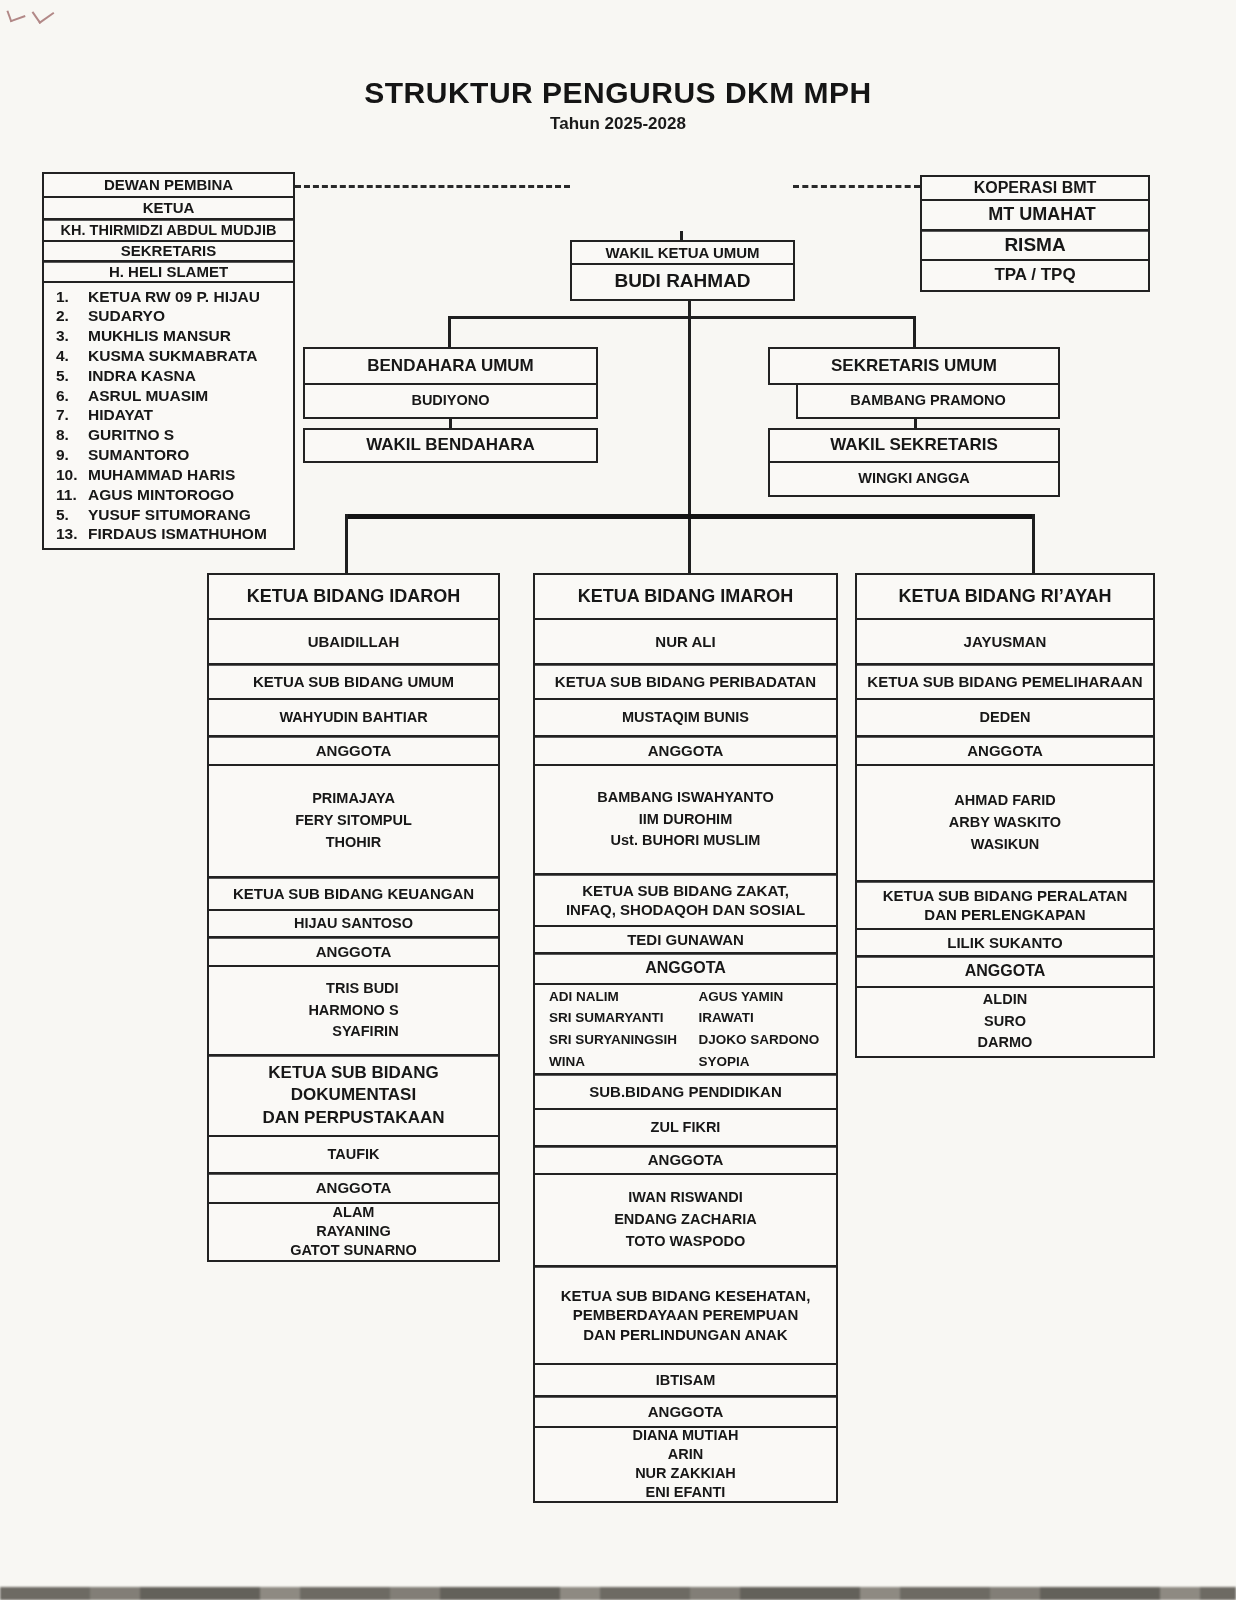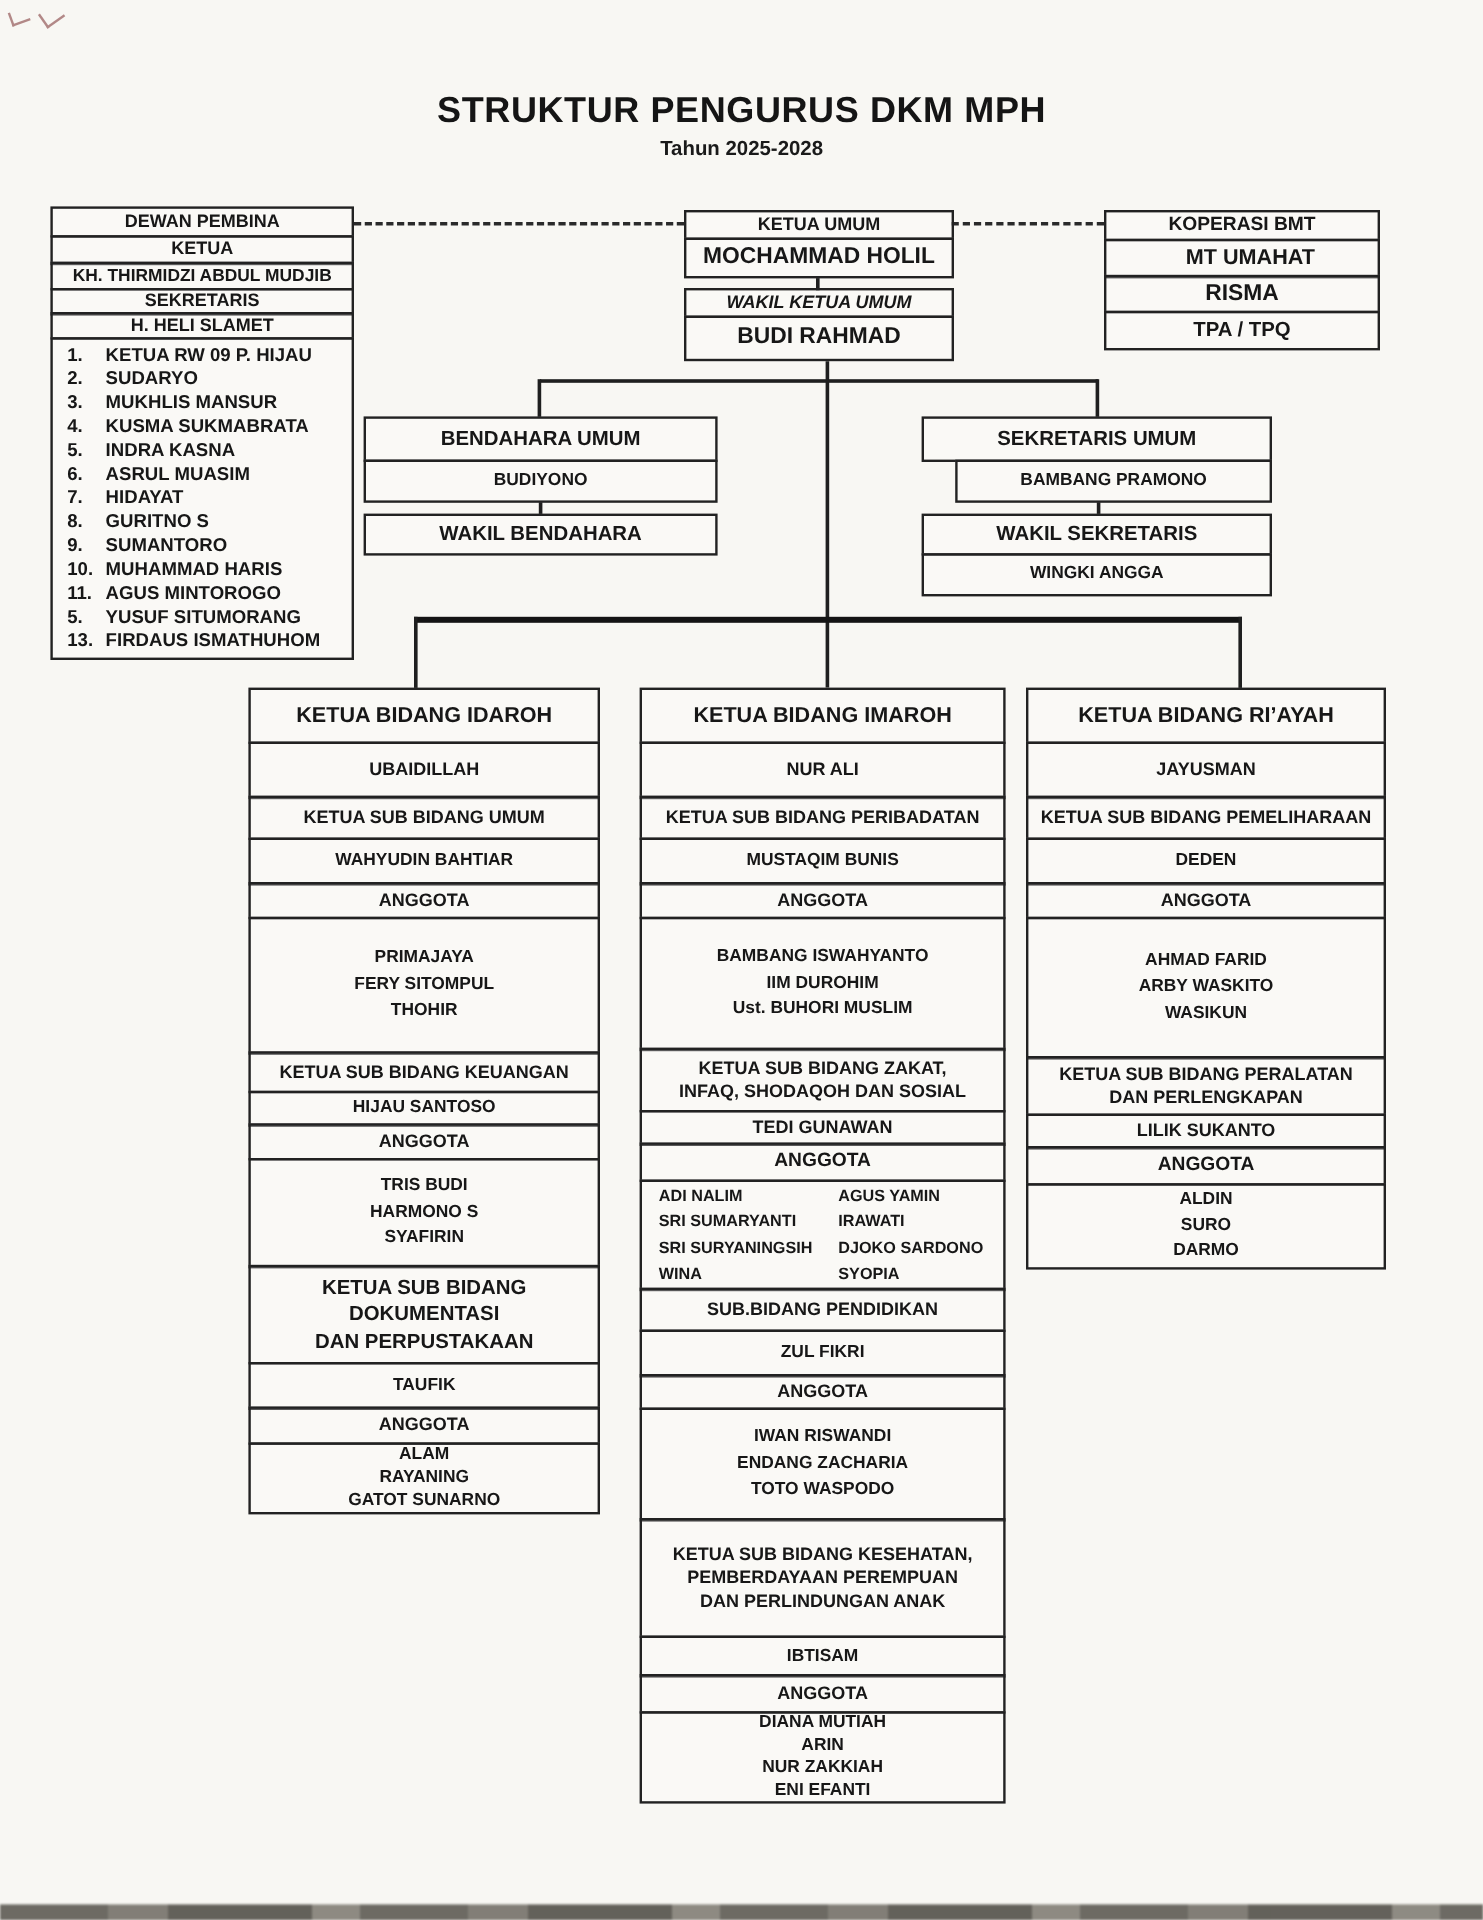--- a/index.html
+++ b/index.html
@@ -88,26 +88,22 @@
       <div class="dp-item"><span class="dp-num">7.</span><span>HIDAYAT</span></div>
       <div class="dp-item"><span class="dp-num">8.</span><span>GURITNO S</span></div>
       <div class="dp-item"><span class="dp-num">9.</span><span>SUMANTORO</span></div>
       <div class="dp-item"><span class="dp-num">10.</span><span>MUHAMMAD HARIS</span></div>
       <div class="dp-item"><span class="dp-num">11.</span><span>AGUS MINTOROGO</span></div>
       <div class="dp-item"><span class="dp-num">5.</span><span>YUSUF SITUMORANG</span></div>
       <div class="dp-item"><span class="dp-num">13.</span><span>FIRDAUS ISMATHUHOM</span></div>
     </div>
   </div>
 
-  <div class="stack" style="left:570px;top:175px;width:225px;">
-    <div class="cell fs15" style="height:25px;">KETUA UMUM</div>
-    <div class="cell fs19" style="height:34px;">MOCHAMMAD HOLIL</div>
-  </div>
   <div class="stack" style="left:570px;top:240px;width:225px;">
-    <div class="cell fs15" style="height:25px;font-style:italic;">WAKIL KETUA UMUM</div>
+    <div class="cell fs15" style="height:25px;">WAKIL KETUA UMUM</div>
     <div class="cell fs19" style="height:38px;">BUDI RAHMAD</div>
   </div>
 
   <div class="stack" style="left:920px;top:175px;width:230px;">
     <div class="cell fs16" style="height:26px;">KOPERASI BMT</div>
     <div class="cell fs18" style="height:33px;padding-left:20px;">MT UMAHAT</div>
     <div class="cell fs19" style="height:32px;">RISMA</div>
     <div class="cell fs17" style="height:33px;">TPA / TPQ</div>
   </div>
 
@@ -133,21 +129,21 @@
     <div class="cell fs15" style="height:48px;">UBAIDILLAH</div>
     <div class="cell fs15" style="height:37px;">KETUA SUB BIDANG UMUM</div>
     <div class="cell fs14" style="height:40px;">WAHYUDIN BAHTIAR</div>
     <div class="cell fs15" style="height:31px;">ANGGOTA</div>
     <div class="cell fs14 lh-wide" style="height:115px;">PRIMAJAYA
 FERY SITOMPUL
 THOHIR</div>
     <div class="cell fs15" style="height:35px;">KETUA SUB BIDANG KEUANGAN</div>
     <div class="cell fs14" style="height:30px;">HIJAU SANTOSO</div>
     <div class="cell fs15" style="height:31px;">ANGGOTA</div>
-    <div class="cell fs14 lh-wide" style="height:92px;">TRIS BUDI
+    <div class="cell fs14 lh-wide" style="height:92px;text-align:right;">TRIS BUDI
 HARMONO S
 SYAFIRIN</div>
     <div class="cell fs17" style="height:83px;">KETUA SUB BIDANG
 DOKUMENTASI
 DAN PERPUSTAKAAN</div>
     <div class="cell fs14" style="height:40px;">TAUFIK</div>
     <div class="cell fs15" style="height:32px;">ANGGOTA</div>
     <div class="cell fs14" style="height:60px;">ALAM
 RAYANING
 GATOT SUNARNO</div>

